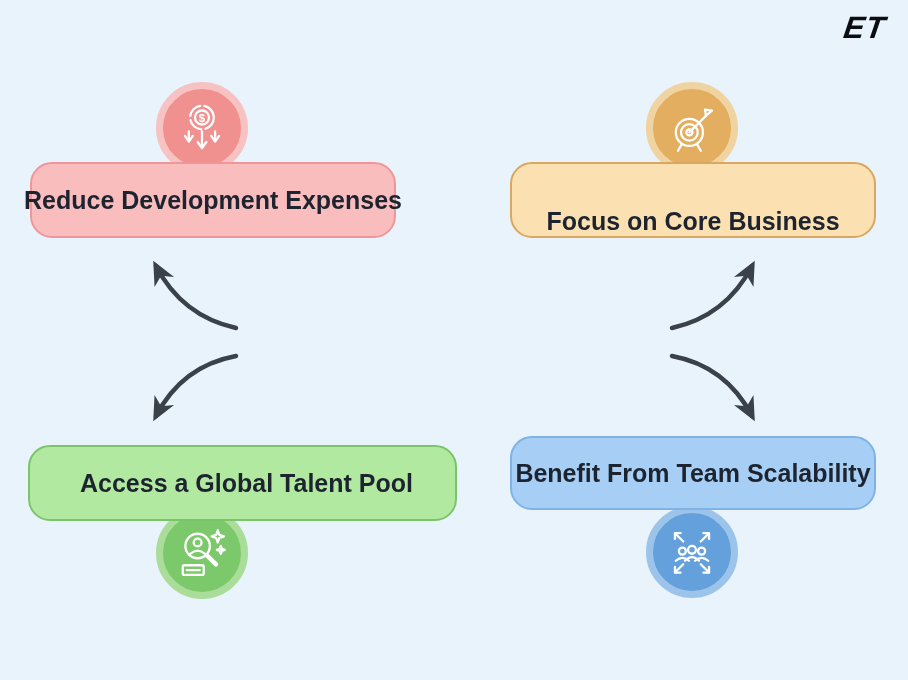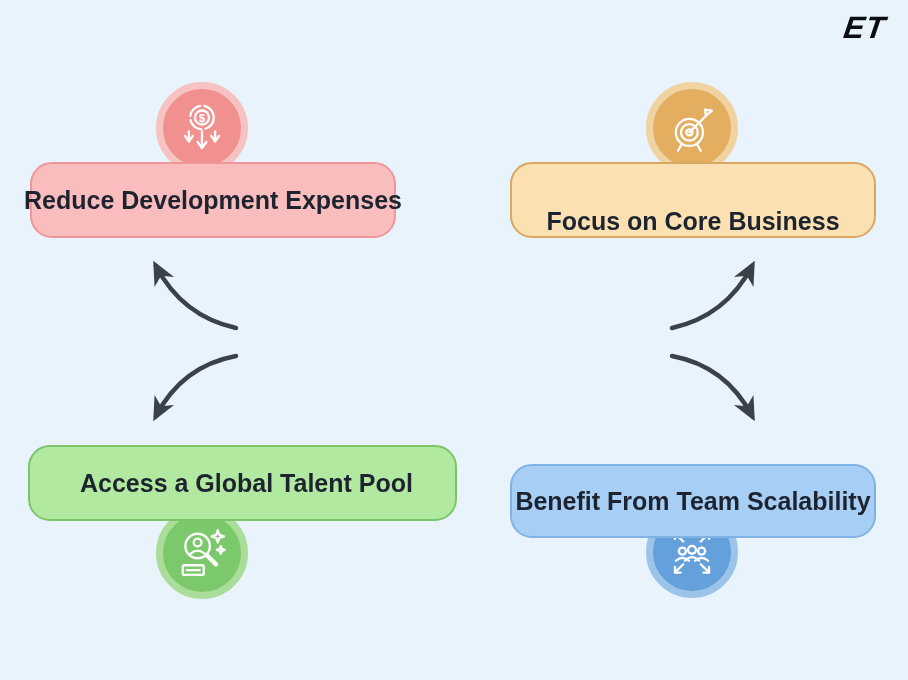--- a/index.html
+++ b/index.html
@@ -54,21 +54,21 @@
   }
 
   .pos-tl-circle { left: 156px; top: 82px; }
   .pos-tr-circle { left: 646px; top: 82px; }
   .pos-bl-circle { left: 156px; top: 507px; }
   .pos-br-circle { left: 646px; top: 506px; }
 
   .pos-tl-box { left: 30px;  top: 162px; width: 366px; height: 76px; }
   .pos-tr-box { left: 510px; top: 162px; width: 366px; height: 76px; align-items: flex-end; }
   .pos-bl-box { left: 28px;  top: 445px; width: 429px; height: 76px; padding-left: 8px; }
-  .pos-br-box { left: 510px; top: 464px; width: 366px; height: 74px; }
+  .pos-br-box { left: 510px; top: 436px; width: 366px; height: 74px; }
 
   .center-pill {
     position: absolute;
     left: 230px;
     top: 292px;
     width: 450px;
     height: 100px;
     border-radius: 52px;
     border: 2px dashed #2b303b;
     background: #ffffff;

